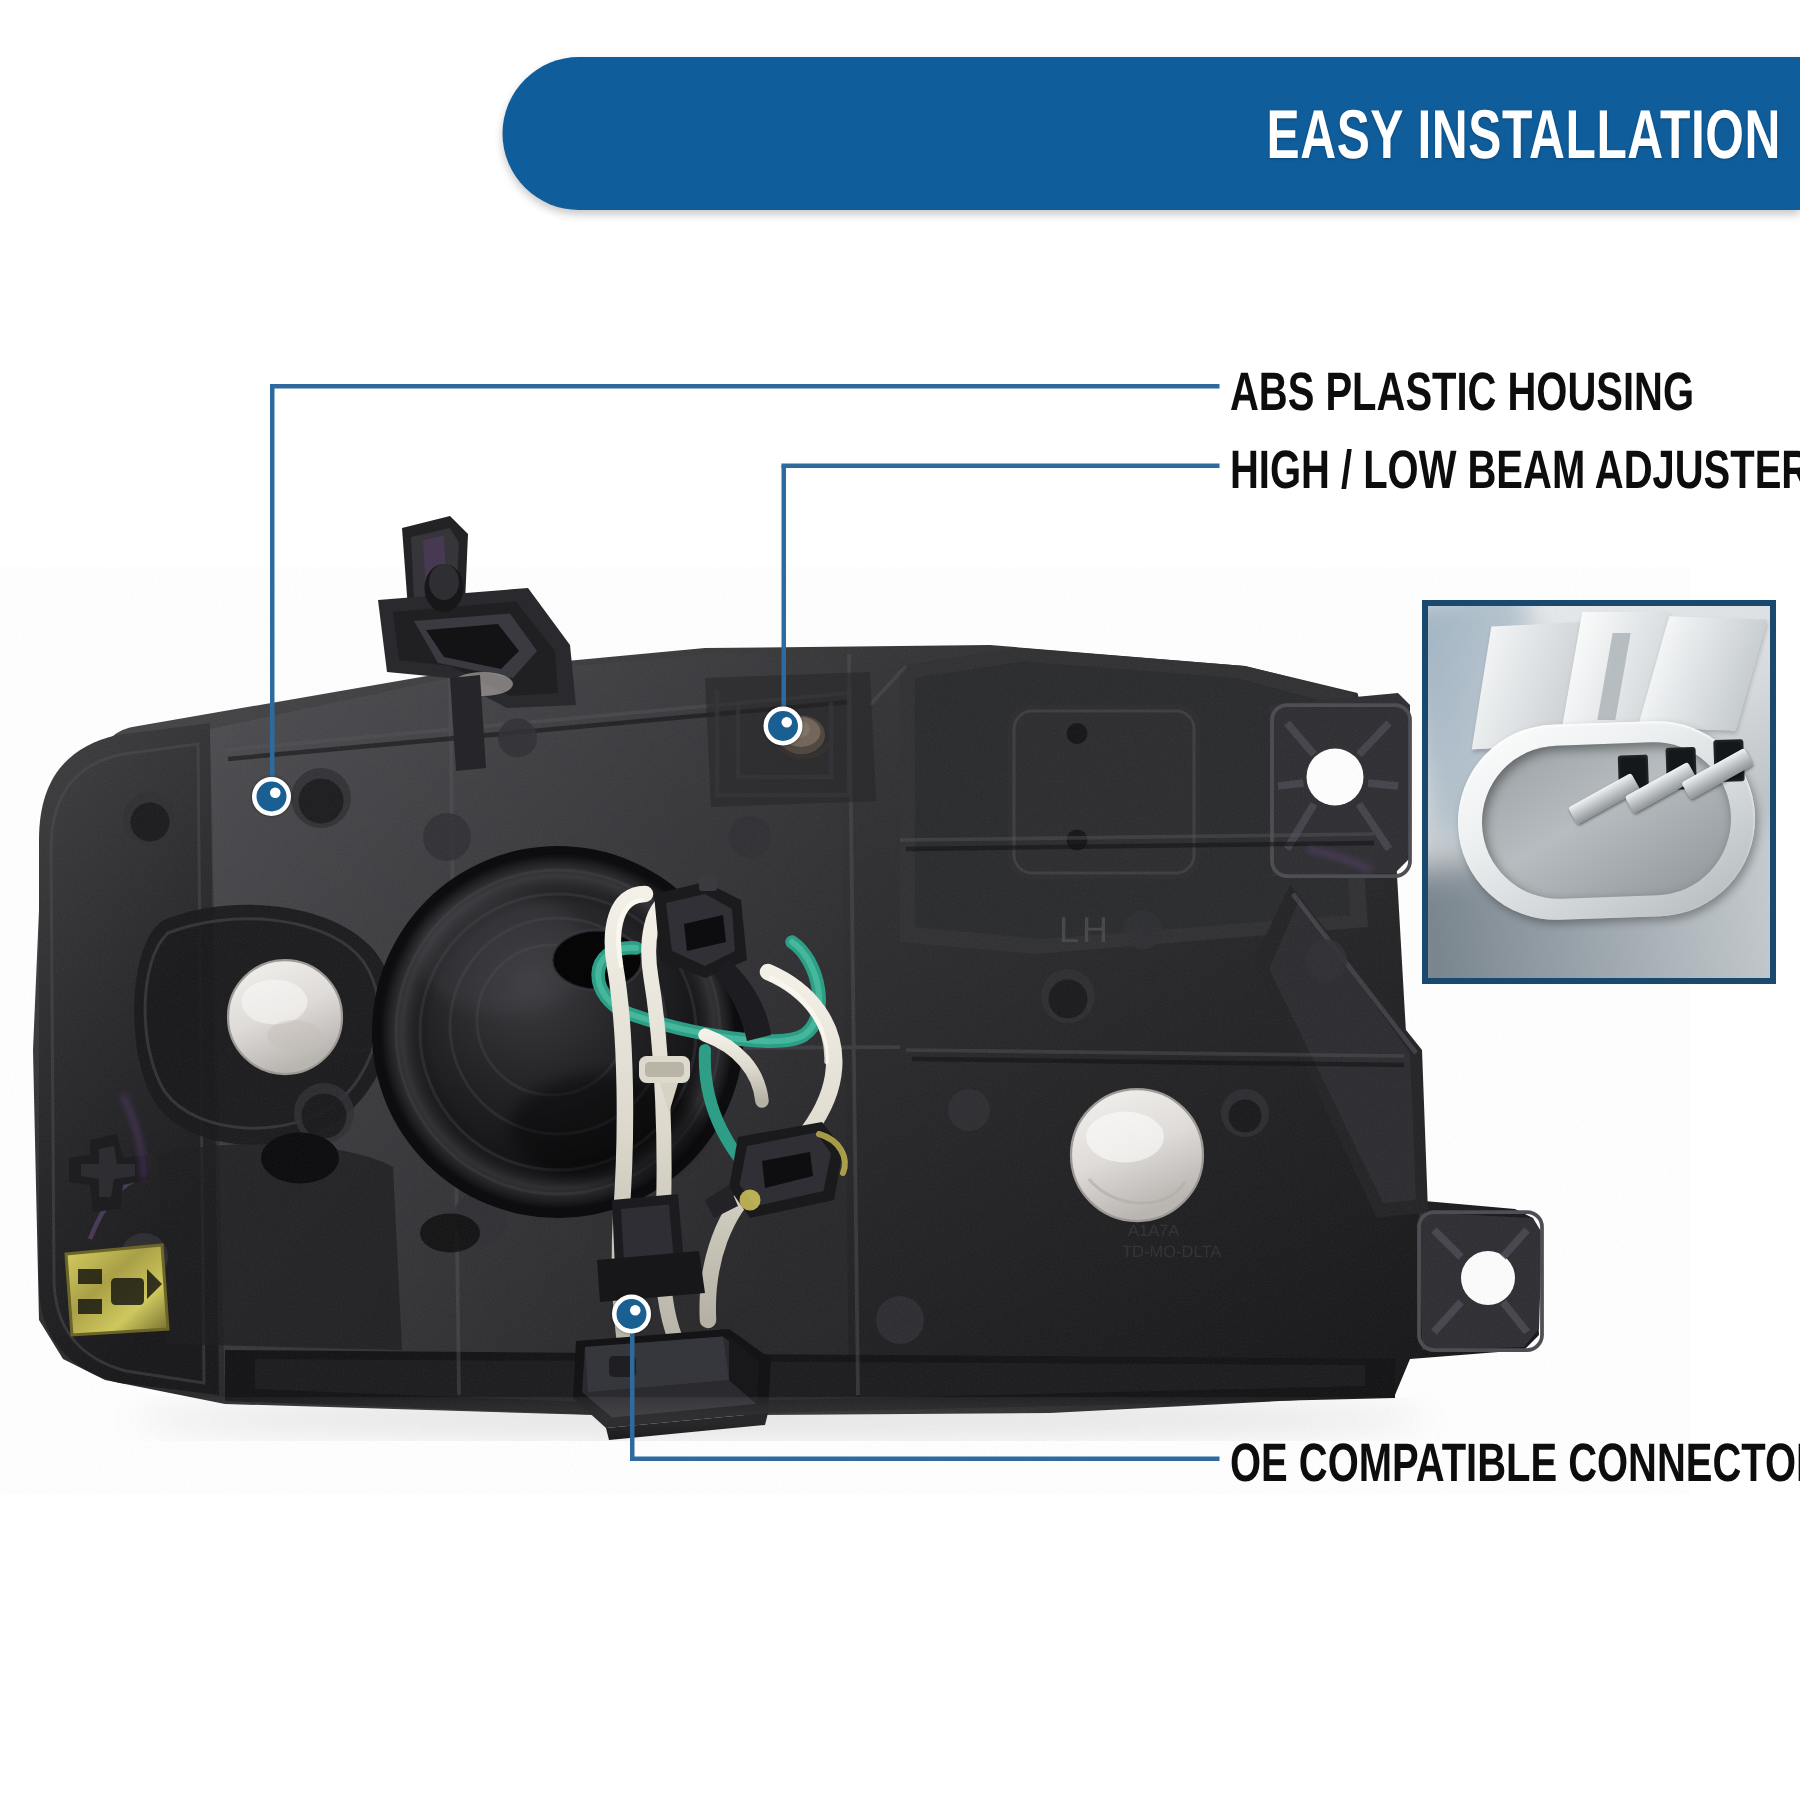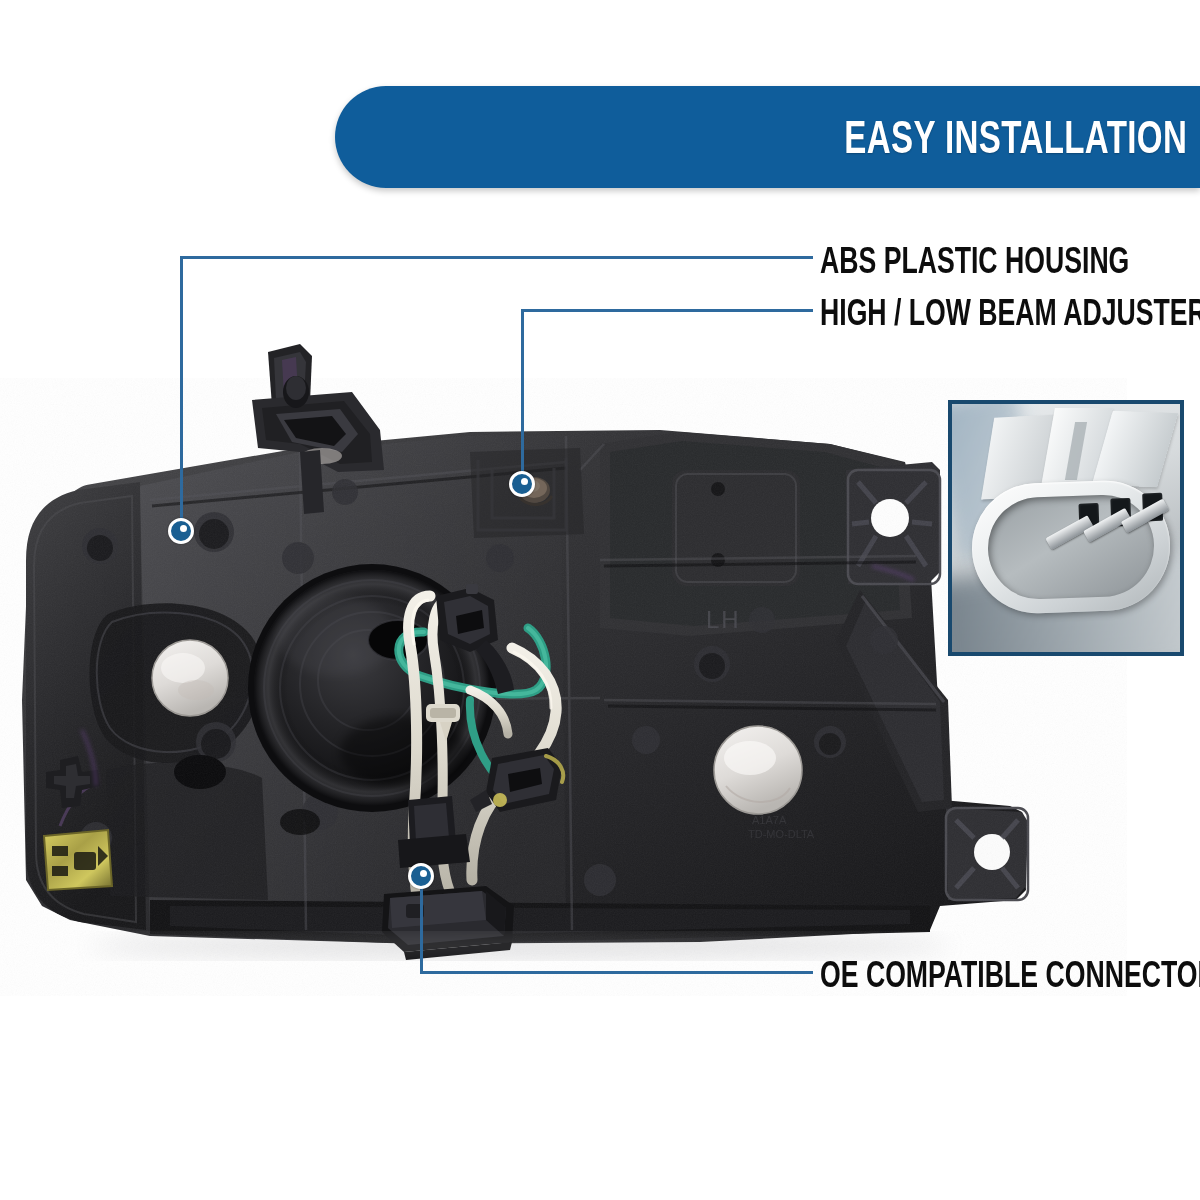--- a/index.html
+++ b/index.html
@@ -11,21 +11,21 @@
     position:relative;
   }
   #stage{position:absolute;inset:0;width:1200px;height:1200px;}
 
   
   .banner{
     position:absolute;left:335px;top:38px;width:865px;height:102px;
     background:#0f5d9b;
     border-top-left-radius:52px;border-bottom-left-radius:52px;
     box-shadow:0 3px 6px rgba(0,0,0,.22);
-    display:flex;align-items:center;justify-content:flex-end;margin-top:48px;
+    display:flex;align-items:center;justify-content:flex-end;
   }
   .banner-title{
     color:#ffffff;
     font-size:46px;
     font-weight:bold;
     letter-spacing:.5px;
     transform:scaleX(.72);
     transform-origin:right center;
     white-space:nowrap;
     padding-right:18px;

